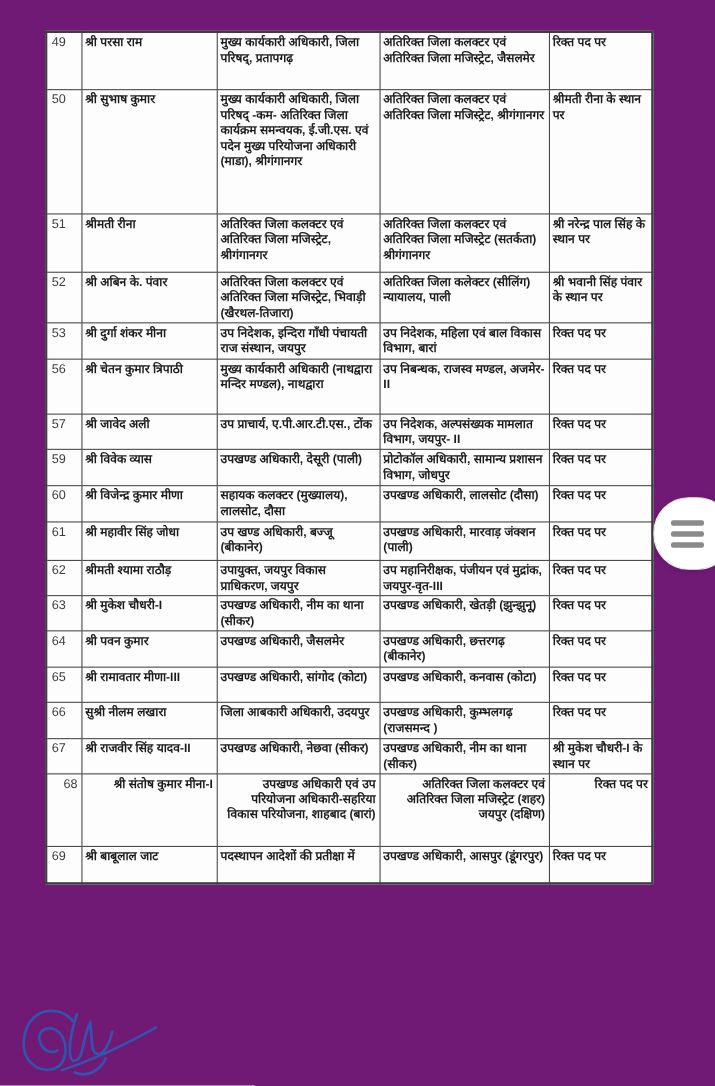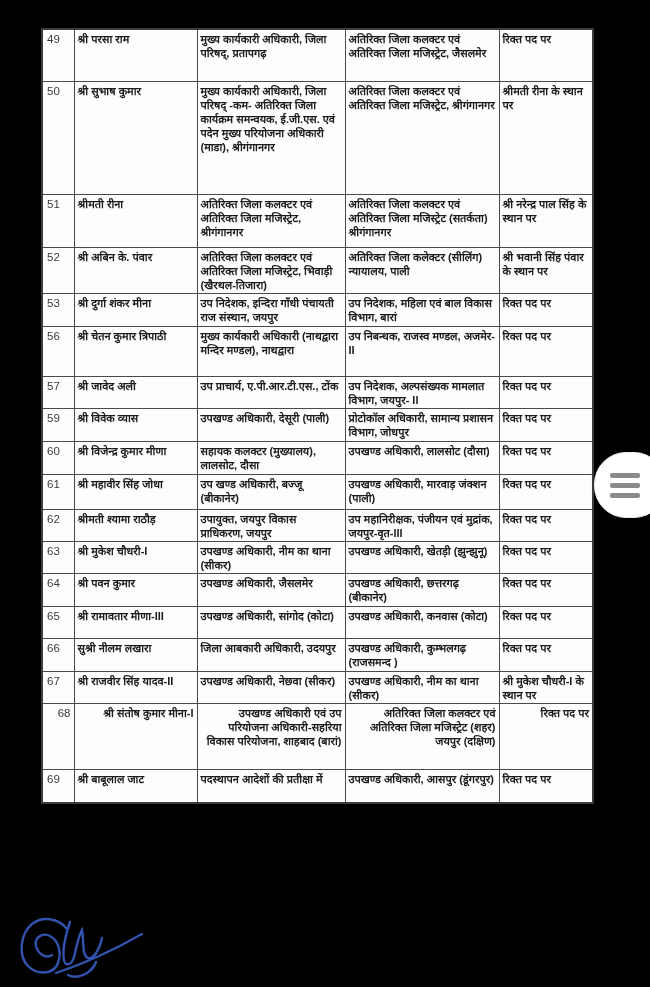--- a/index.html
+++ b/index.html
@@ -1,19 +1,19 @@
 <!DOCTYPE html>
 <html><head>
 <meta charset="utf-8">
 <style>
   html,body{margin:0;padding:0;background:#ffffff;}
   .page{
     position:relative;
     width:650px;height:987px;
-    background:#000000;
+    background:#701a75;
     overflow:hidden;
     font-family:"Liberation Sans","DejaVu Sans",sans-serif;
     color:#1f1f1f;
   }
   
   table.doc-table{
     position:absolute;left:41px;top:28px;
     width:551px;
     border-collapse:collapse;
     table-layout:fixed;

